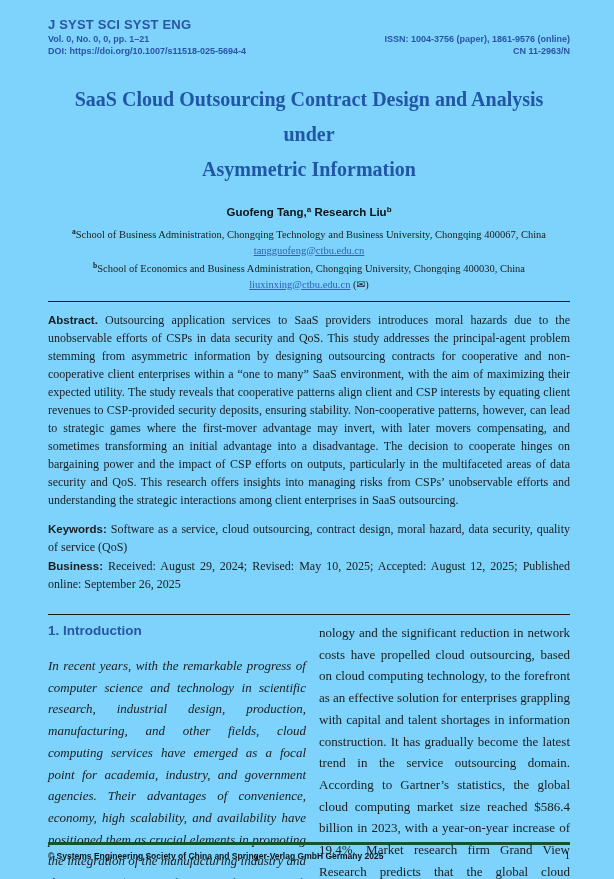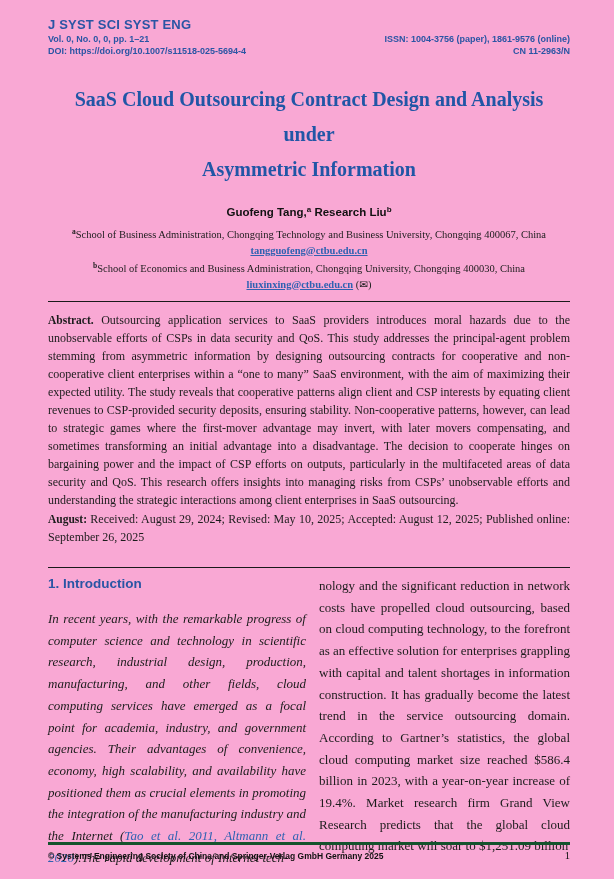--- a/index.html
+++ b/index.html
@@ -1,21 +1,21 @@
 <!DOCTYPE html>
 <html lang="en" style="--brand-blue: #2a55a4; --title-blue: #2156a6; --link-blue: #2f62b2; --text-color: #1c1c1c;"><head>
 <meta charset="utf-8">
 <style>
   * { margin: 0; padding: 0; box-sizing: border-box; }
   html, body { background: #ffffff; }
   .page {
     position: relative;
     width: 614px;
     height: 879px;
-    background: #f9a8d4;
+    background: #7dd3fc;
     overflow: hidden;
     font-family: "Liberation Serif", serif;
     color: var(--text-color, #1c1c1c);
   }
   .content { position: absolute; left: 48px; width: 522px; top: 0; }
 
   
   .jheader { display: flex; justify-content: space-between; margin-top: 17px;
              font-family: "Liberation Sans", sans-serif; font-weight: bold;
              color: var(--brand-blue, #2a55a4); }
@@ -28,30 +28,30 @@
            font-size: 20px; line-height: 35px;
            color: var(--title-blue, #2156a6); }
 
   
   .authors { margin-top: 16px; text-align: center;
              font-family: "Liberation Sans", sans-serif; font-weight: bold;
              font-size: 11.5px; line-height: 14px; color: #111; }
   .authors sup { font-size: 8px; vertical-align: 4px; }
   .affils { margin-top: 5px; text-align: center; font-size: 10.5px; line-height: 15.5px; }
   .affils sup { font-size: 7.5px; vertical-align: 4px; font-weight: bold; }
-  .email { color: var(--link-blue, #2f62b2); text-decoration: underline; cursor: pointer; font-weight: bold; }
+  .email { color: var(--link-blue, #2f62b2); text-decoration: underline; cursor: pointer; }
   .mailmark { color: #222; }
 
   .rule { border: 0; border-top: 1.5px solid #1a1a1a; height: 0; }
   .rule-top { margin-top: 9px; }
   .rule-mid { margin-top: 21px; }
 
   
   .abs { margin-top: 9px; font-size: 12px; line-height: 18px; text-align: justify; }
-  .blabel { font-family: Liberation Serif, serif; font-weight: bold; font-size: 11.5px; }
+  .blabel { font-family: Liberation Sans, sans-serif; font-weight: bold; font-size: 11.5px; }
   .kw  { margin-top: 11px; font-size: 12px; line-height: 18px; text-align: justify; }
   .his { margin-top: 1px;  font-size: 12px; line-height: 18px; text-align: justify; }
 
   
   .intro { margin-top: 7px; display: flex; gap: 13px; }
   .col-left  { width: 258px; }
   .col-right { width: 251px; }
   .sec-head { font-family: "Liberation Sans", sans-serif; font-weight: bold;
               font-size: 13.5px; line-height: 18px; color: var(--brand-blue, #2a55a4); }
   .body-par { font-size: 13px; line-height: 21.7px; text-align: justify; }
@@ -97,22 +97,23 @@
       <div><sup>a</sup><span>School of Business Administration, Chongqing Technology and Business University, Chongqing 400067, China</span></div>
       <div><span class="email">tangguofeng@ctbu.edu.cn</span></div>
       <div><sup>b</sup><span>School of Economics and Business Administration, Chongqing University, Chongqing 400030, China</span></div>
       <div><span class="email">liuxinxing@ctbu.edu.cn</span><span class="mailmark"> (✉)</span></div>
     </div>
 
     <hr class="rule rule-top">
 
     <p class="abs"><b class="blabel">Abstract.</b><span> Outsourcing application services to SaaS providers introduces moral hazards due to the unobservable efforts of CSPs in data security and QoS. This study addresses the principal-agent problem stemming from asymmetric information by designing outsourcing contracts for cooperative and non-cooperative client enterprises within a “one to many” SaaS environment, with the aim of maximizing their expected utility. The study reveals that cooperative patterns align client and CSP interests by equating client revenues to CSP-provided security deposits, ensuring stability. Non-cooperative patterns, however, can lead to strategic games where the first-mover advantage may invert, with later movers compensating, and sometimes transforming an initial advantage into a disadvantage. The decision to cooperate hinges on bargaining power and the impact of CSP efforts on outputs, particularly in the multifaceted areas of data security and QoS. This research offers insights into managing risks from CSPs’ unobservable efforts and understanding the strategic interactions among client enterprises in SaaS outsourcing.</span></p>
 
+    <p class="kw"><b class="blabel">Keywords:</b><span> Software as a service, cloud outsourcing, contract design, moral hazard, data security, quality of service (QoS)</span></p>
 
-    <p class="his"><b class="blabel">August:</b><span> Received: August 29, 2024; Revised: May 10, 2025; Accepted: August 12, 2025; Published online: September 26, 2025</span></p>
+    <p class="his"><b class="blabel">Business:</b><span> Received: August 29, 2024; Revised: May 10, 2025; Accepted: August 12, 2025; Published online: September 26, 2025</span></p>
 
     <hr class="rule rule-mid">
 
     <div class="intro">
       <div class="col-left">
         <h2 class="sec-head">1. Introduction</h2>
         <p class="body-par"><span>In recent years, with the remarkable progress of computer science and technology in scientific research, industrial design, production, manufacturing, and other fields, cloud computing services have emerged as a focal point for academia, industry, and government agencies. Their advantages of convenience, economy, high scalability, and availability have positioned them as crucial elements in promoting the integration of the manufacturing industry and the Internet (</span><span class="cite">Tao et al. 2011, Altmann et al. 2020</span><span>).The rapid development of Internet tech-</span></p>
       </div>
       <div class="col-right">
         <p class="body-par">nology and the significant reduction in network costs have propelled cloud outsourcing, based on cloud computing technology, to the forefront as an effective solution for enterprises grappling with capital and talent shortages in information construction. It has gradually become the latest trend in the service outsourcing domain. According to Gartner’s statistics, the global cloud computing market size reached $586.4 billion in 2023, with a year-on-year increase of 19.4%. Market research firm Grand View Research predicts that the global cloud computing market will soar to $1,251.09 billion</p>

